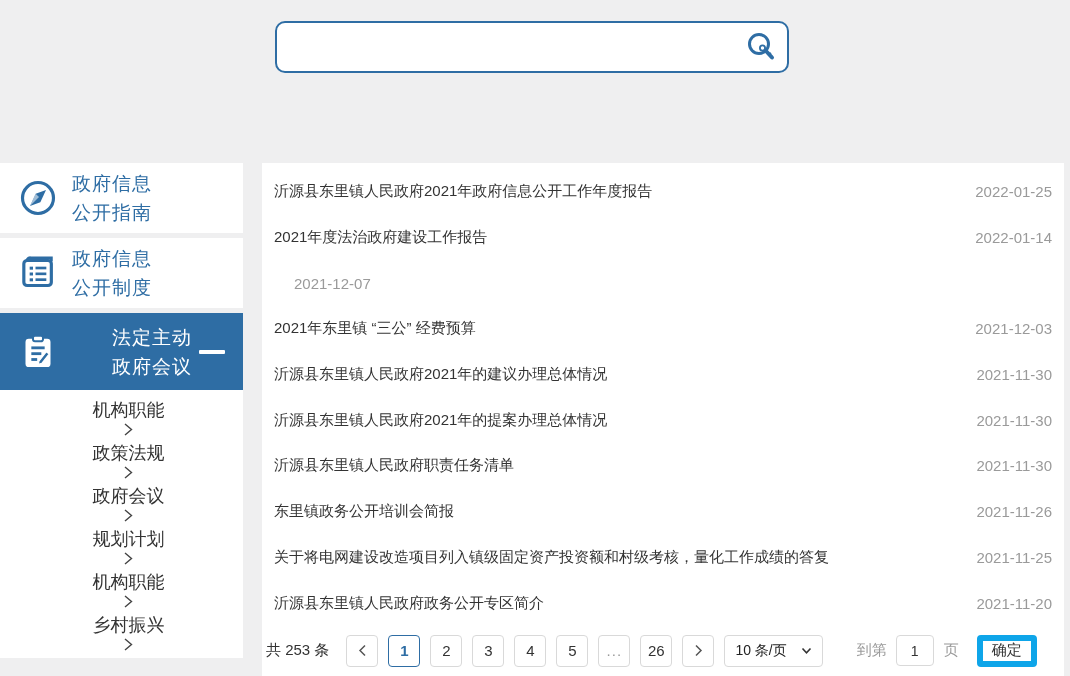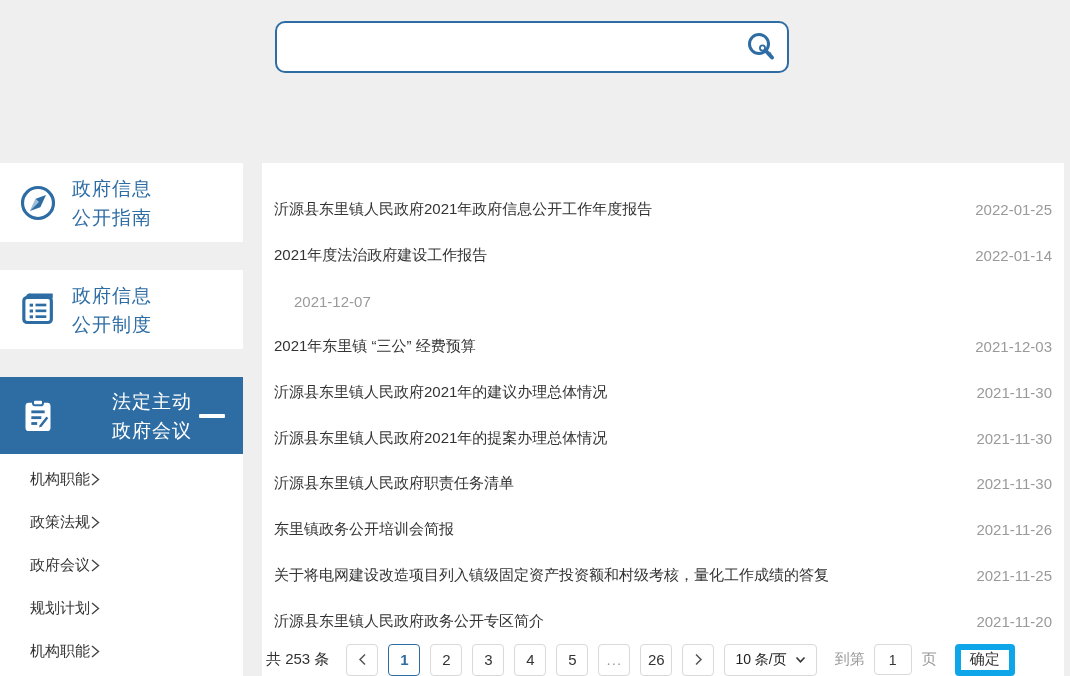--- a/index.html
+++ b/index.html
@@ -28,48 +28,48 @@
   }
   .search-btn {
     width:44px; height:44px; border:none; background:transparent;
     cursor:pointer; display:flex; align-items:center; justify-content:center;
     margin-right:4px;
   }
 
   
   .sidebar { position:absolute; left:0; top:163px; width:243px; }
   .side-item {
-    height:79px; background:#fff; margin-bottom:28px;
+    height:70px; background:#fff; margin-bottom:5px;
     display:flex; align-items:center; position:relative;
     cursor:pointer;
   }
   .side-item .icon { width:40px; height:40px; margin-left:18px; flex:none; }
   .side-item .label {
     color:#2e6da4; font-size:19px; line-height:29px; margin-left:14px;
     letter-spacing:1px;
   }
   .side-item.active { background:#2e6da4; height:77px; margin-bottom:0;gap:40px; }
   .side-item.active .label { color:#fff; }
   .minus-bar {
     position:absolute; right:18px; top:50%; margin-top:-2px;
     width:26px; height:4px; background:#fff; border-radius:1px;
   }
   .submenu { background:#fff; height:268px; padding-top:4px; }
   .submenu-item {
-    height:43px; display:flex; align-items:center; justify-content:flex-start;
-    padding:0 16px 0 30px; font-size:15px; color:#333; cursor:pointer;
+    height:43px; display:flex; align-items:center; justify-content:flex-end;
+    padding:0 16px 0 30px; font-size:18px; color:#333; cursor:pointer;flex-direction:column;
   }
 
   
   .content {
     position:absolute; left:262px; top:163px;
     width:802px; height:513px; background:#fff;
     display:flex; flex-direction:column;
   }
-  .news-list { padding-top:24px; }
+  .news-list { padding-top:6px; }
   .news-row {
     height:45.7px; display:flex; align-items:center;
     justify-content:space-between; padding:0 12px;
     cursor:pointer;
   }
   .news-title { font-size:15px; color:#333; white-space:nowrap; overflow:hidden; }
   .news-date { font-size:15px; color:#9a9a9a; flex:none; margin-left:20px; }
 
   
   .pager {
@@ -81,22 +81,22 @@
     min-width:32px; height:32px; padding:0 6px;
     border:1px solid #d9d9d9; border-radius:4px; background:#fff;
     display:flex; align-items:center; justify-content:center;
     font-size:15px; color:#333; margin-right:10px; cursor:pointer;
     font-family:inherit;
   }
   .page-btn.active { border-color:#2e6da4; color:#2e6da4; font-weight:bold; }
   .page-btn.ellipsis { color:#999; letter-spacing:1px; }
   .page-size {
     height:32px; border:1px solid #d9d9d9; border-radius:4px; background:#fff;
-    display:flex; align-items:center; padding:0 10px; gap:8px;
-    font-size:14px; color:#222; cursor:pointer; margin-right:18px;
+    display:flex; align-items:center; padding:0 10px; gap:14px;
+    font-size:14px; color:#222; cursor:pointer; margin-right:34px;
   }
   .goto-label { color:#9a9a9a; margin-right:9px; }
   .goto-input {
     width:38px; height:31px; border:1px solid #d9d9d9; border-radius:4px;
     text-align:center; font-size:14px; color:#333; outline:none; margin-right:10px;
     font-family:inherit;
   }
   .confirm-btn {
     height:32px; padding:0 9px; border:6px solid #0ea5e9; border-radius:4px;
     background:#fff; font-size:15px; color:#333; cursor:pointer; margin-left:9px;

